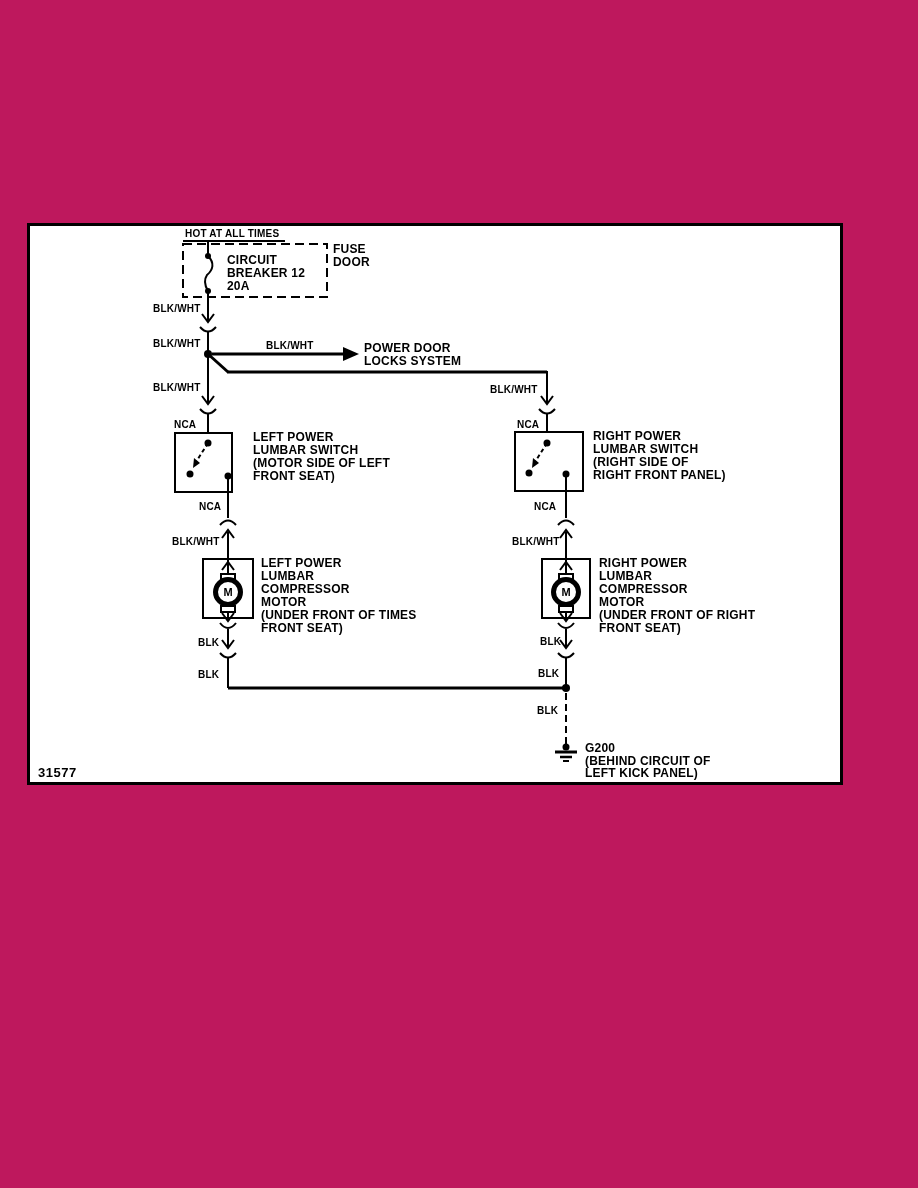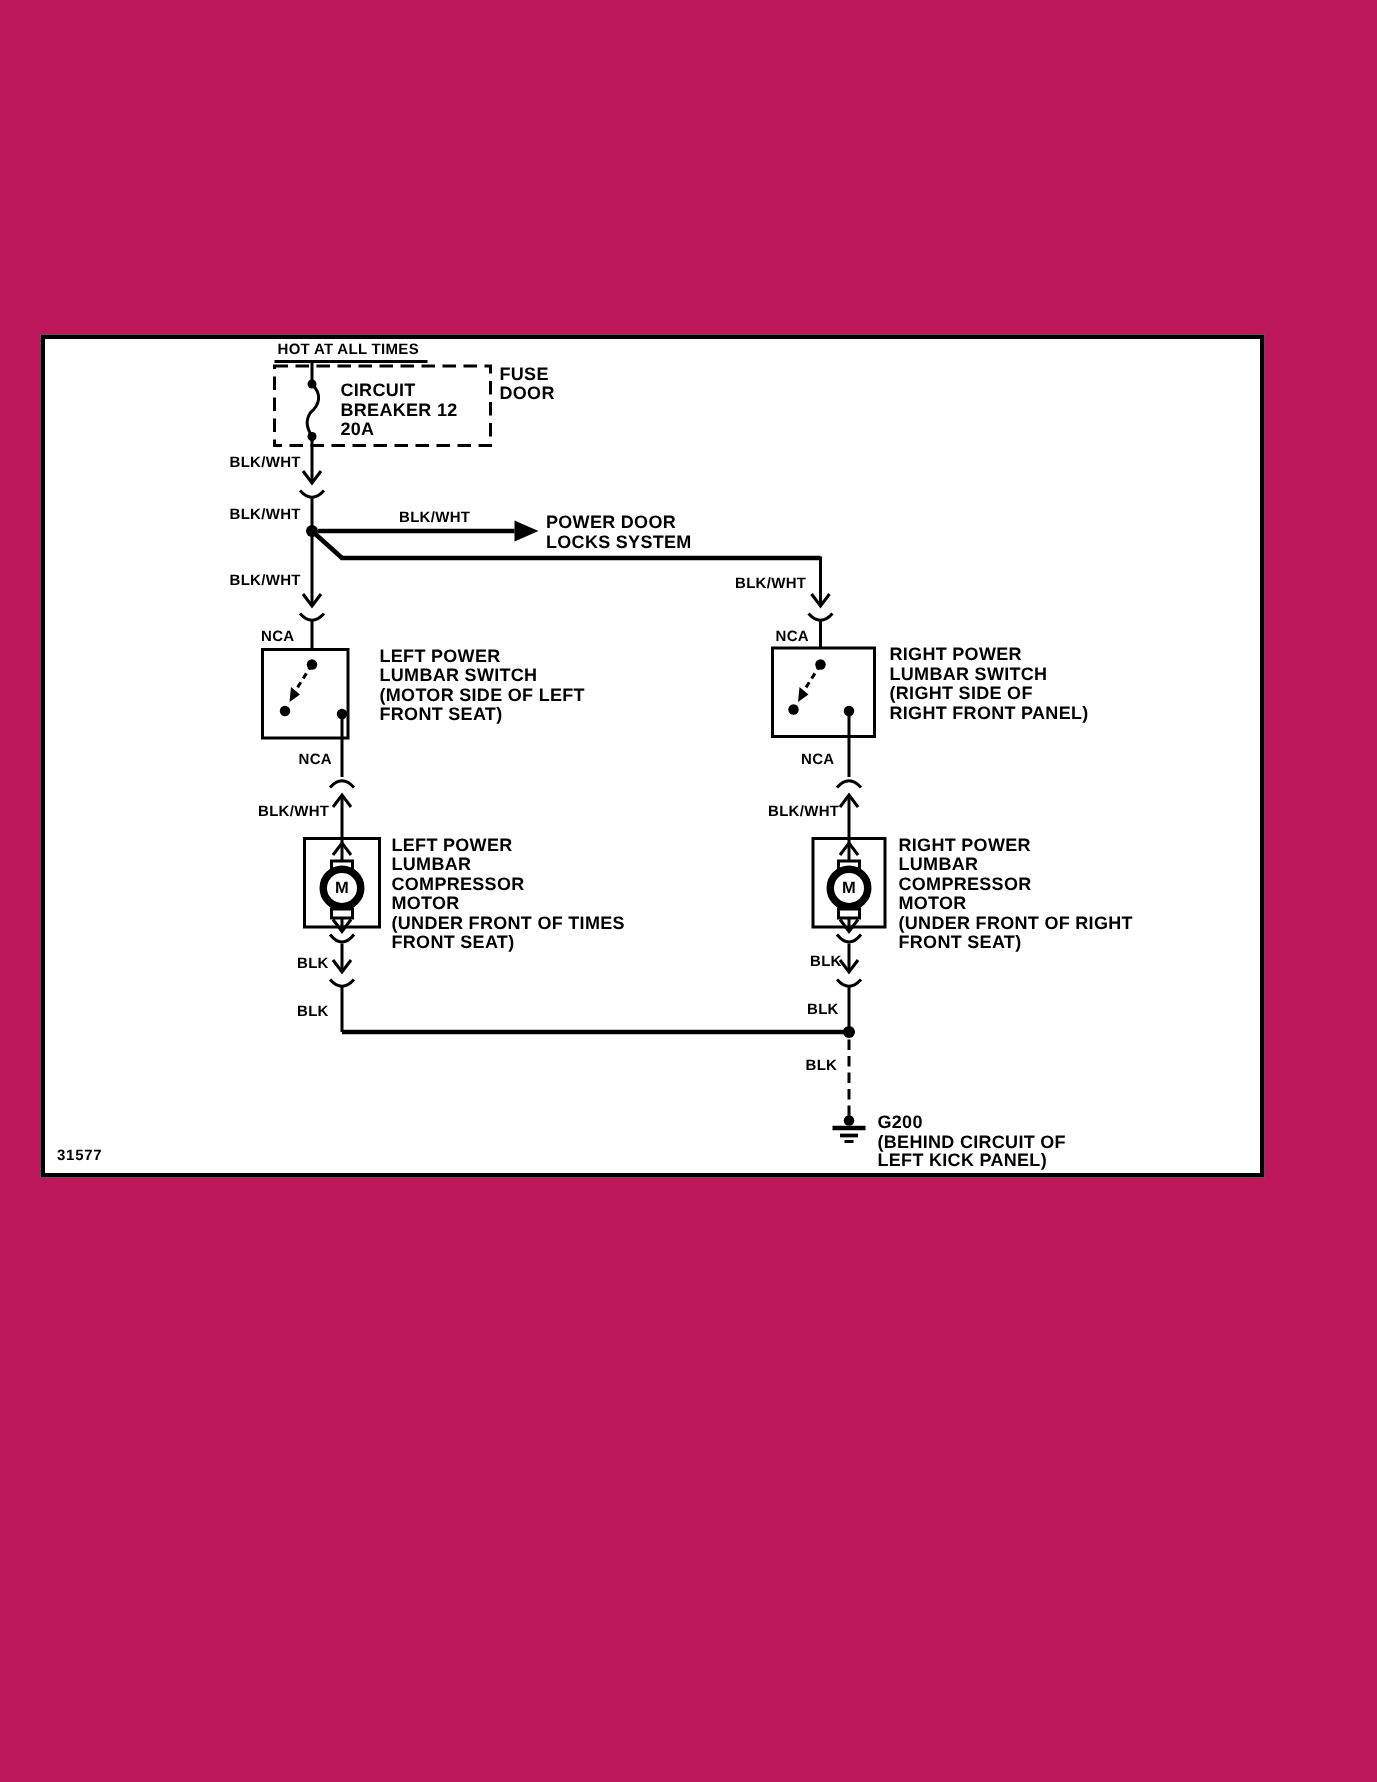--- a/index.html
+++ b/index.html
@@ -7,21 +7,21 @@
         font-family:"Liberation Sans",sans-serif;color:#000;}
   .frame{position:absolute;left:27px;top:223px;width:816px;height:562px;
          border:3px solid #000;box-sizing:border-box;background:#fff;}
   svg.wires{position:absolute;left:0;top:0;width:918px;height:1188px;}
   .lbl{position:absolute;font-size:10px;font-weight:700;letter-spacing:0.2px;
        line-height:11px;white-space:nowrap;}
   .block{position:absolute;font-size:12px;font-weight:700;letter-spacing:0.2px;
          line-height:13px;white-space:nowrap;}
   .block div{white-space:nowrap;}
   .hot{text-decoration:none;}
-  .fig{position:absolute;font-size:10px;font-weight:700;letter-spacing:0.5px;}
+  .fig{position:absolute;font-size:13px;font-weight:700;letter-spacing:0.5px;}
   .mletter{position:absolute;width:20px;text-align:center;font-size:11px;
            font-weight:700;line-height:12px;}
 </style>
 </head>
 <body>
 
 <div class="page">
 
   <div class="frame"></div>
 

